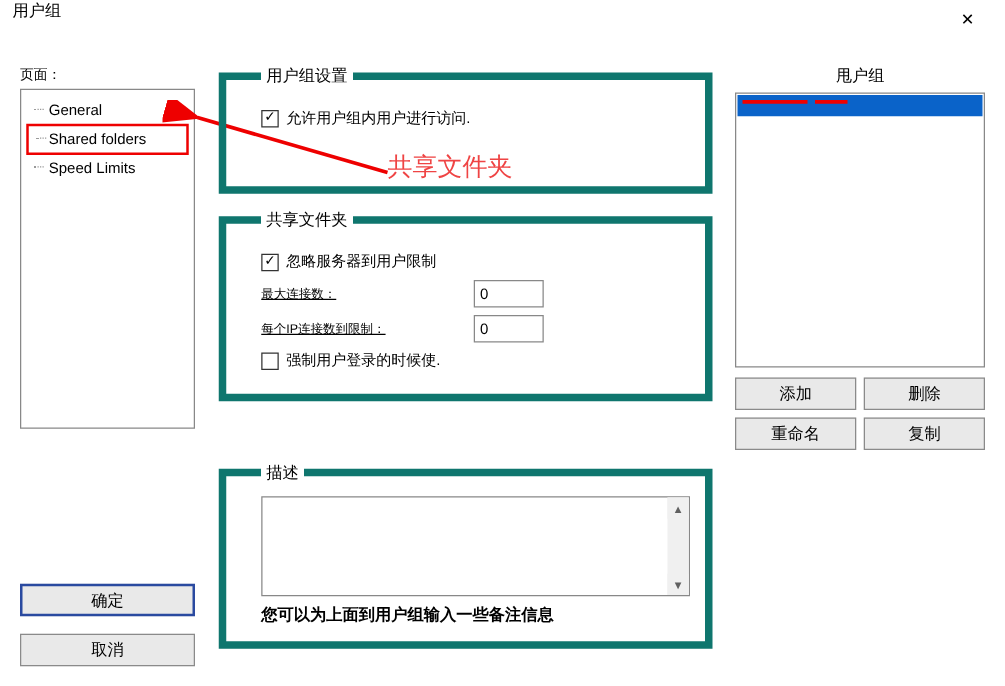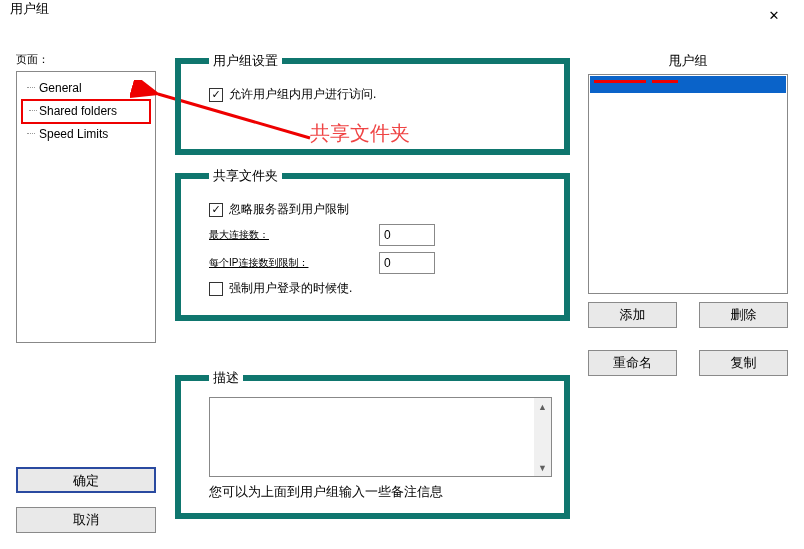--- a/index.html
+++ b/index.html
@@ -118,21 +118,21 @@
   .desc-box .sb {
     position: absolute; right: 0; top: 0; bottom: 0; width: 17px;
     background: #f0f0f0;
   }
   .sb-btn {
     width: 17px; height: 17px;
     display: flex; align-items: center; justify-content: center;
     font-size: 9px; color: #606060;
     background: #f0f0f0;
   }
-  .desc-hint { margin-top: 6px; font-size: 13px; }
+  .desc-hint { margin-top: 6px; font-size: 13px; font-weight: bold; }
   .annotation {
     position: absolute;
     left: 130px; top: 50px;
     pointer-events: none;
   }
   .annotation-text {
     color: #ef4444; font-size: 20px; font-weight: 400;
     position: absolute; left: 180px; top: 40px; white-space: nowrap;
   }
   
@@ -158,21 +158,21 @@
     background: #e00;
   }
   .group-sel .strike2 {
     position: absolute; left: 62px; top: 4px; width: 26px; height: 3px;
     background: #e00;
   }
   .right-btns {
     margin-top: 8px;
     display: grid;
     grid-template-columns: 1fr 1fr;
-    gap: 22px;
+    gap: 6px;
   }
   .right-btns .btn { width: auto; }
 </style>
 </head>
 <body>
 
 <div class="window">
 
   <div class="titlebar">
     <div class="titlebar-title">用户组</div>

